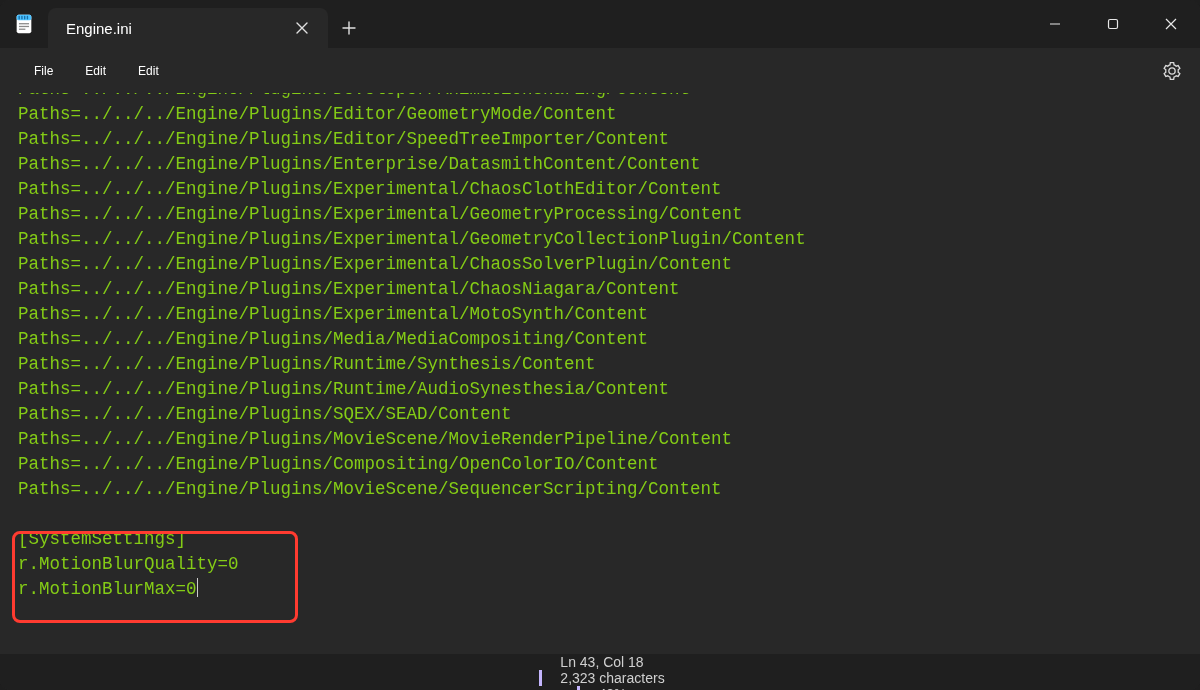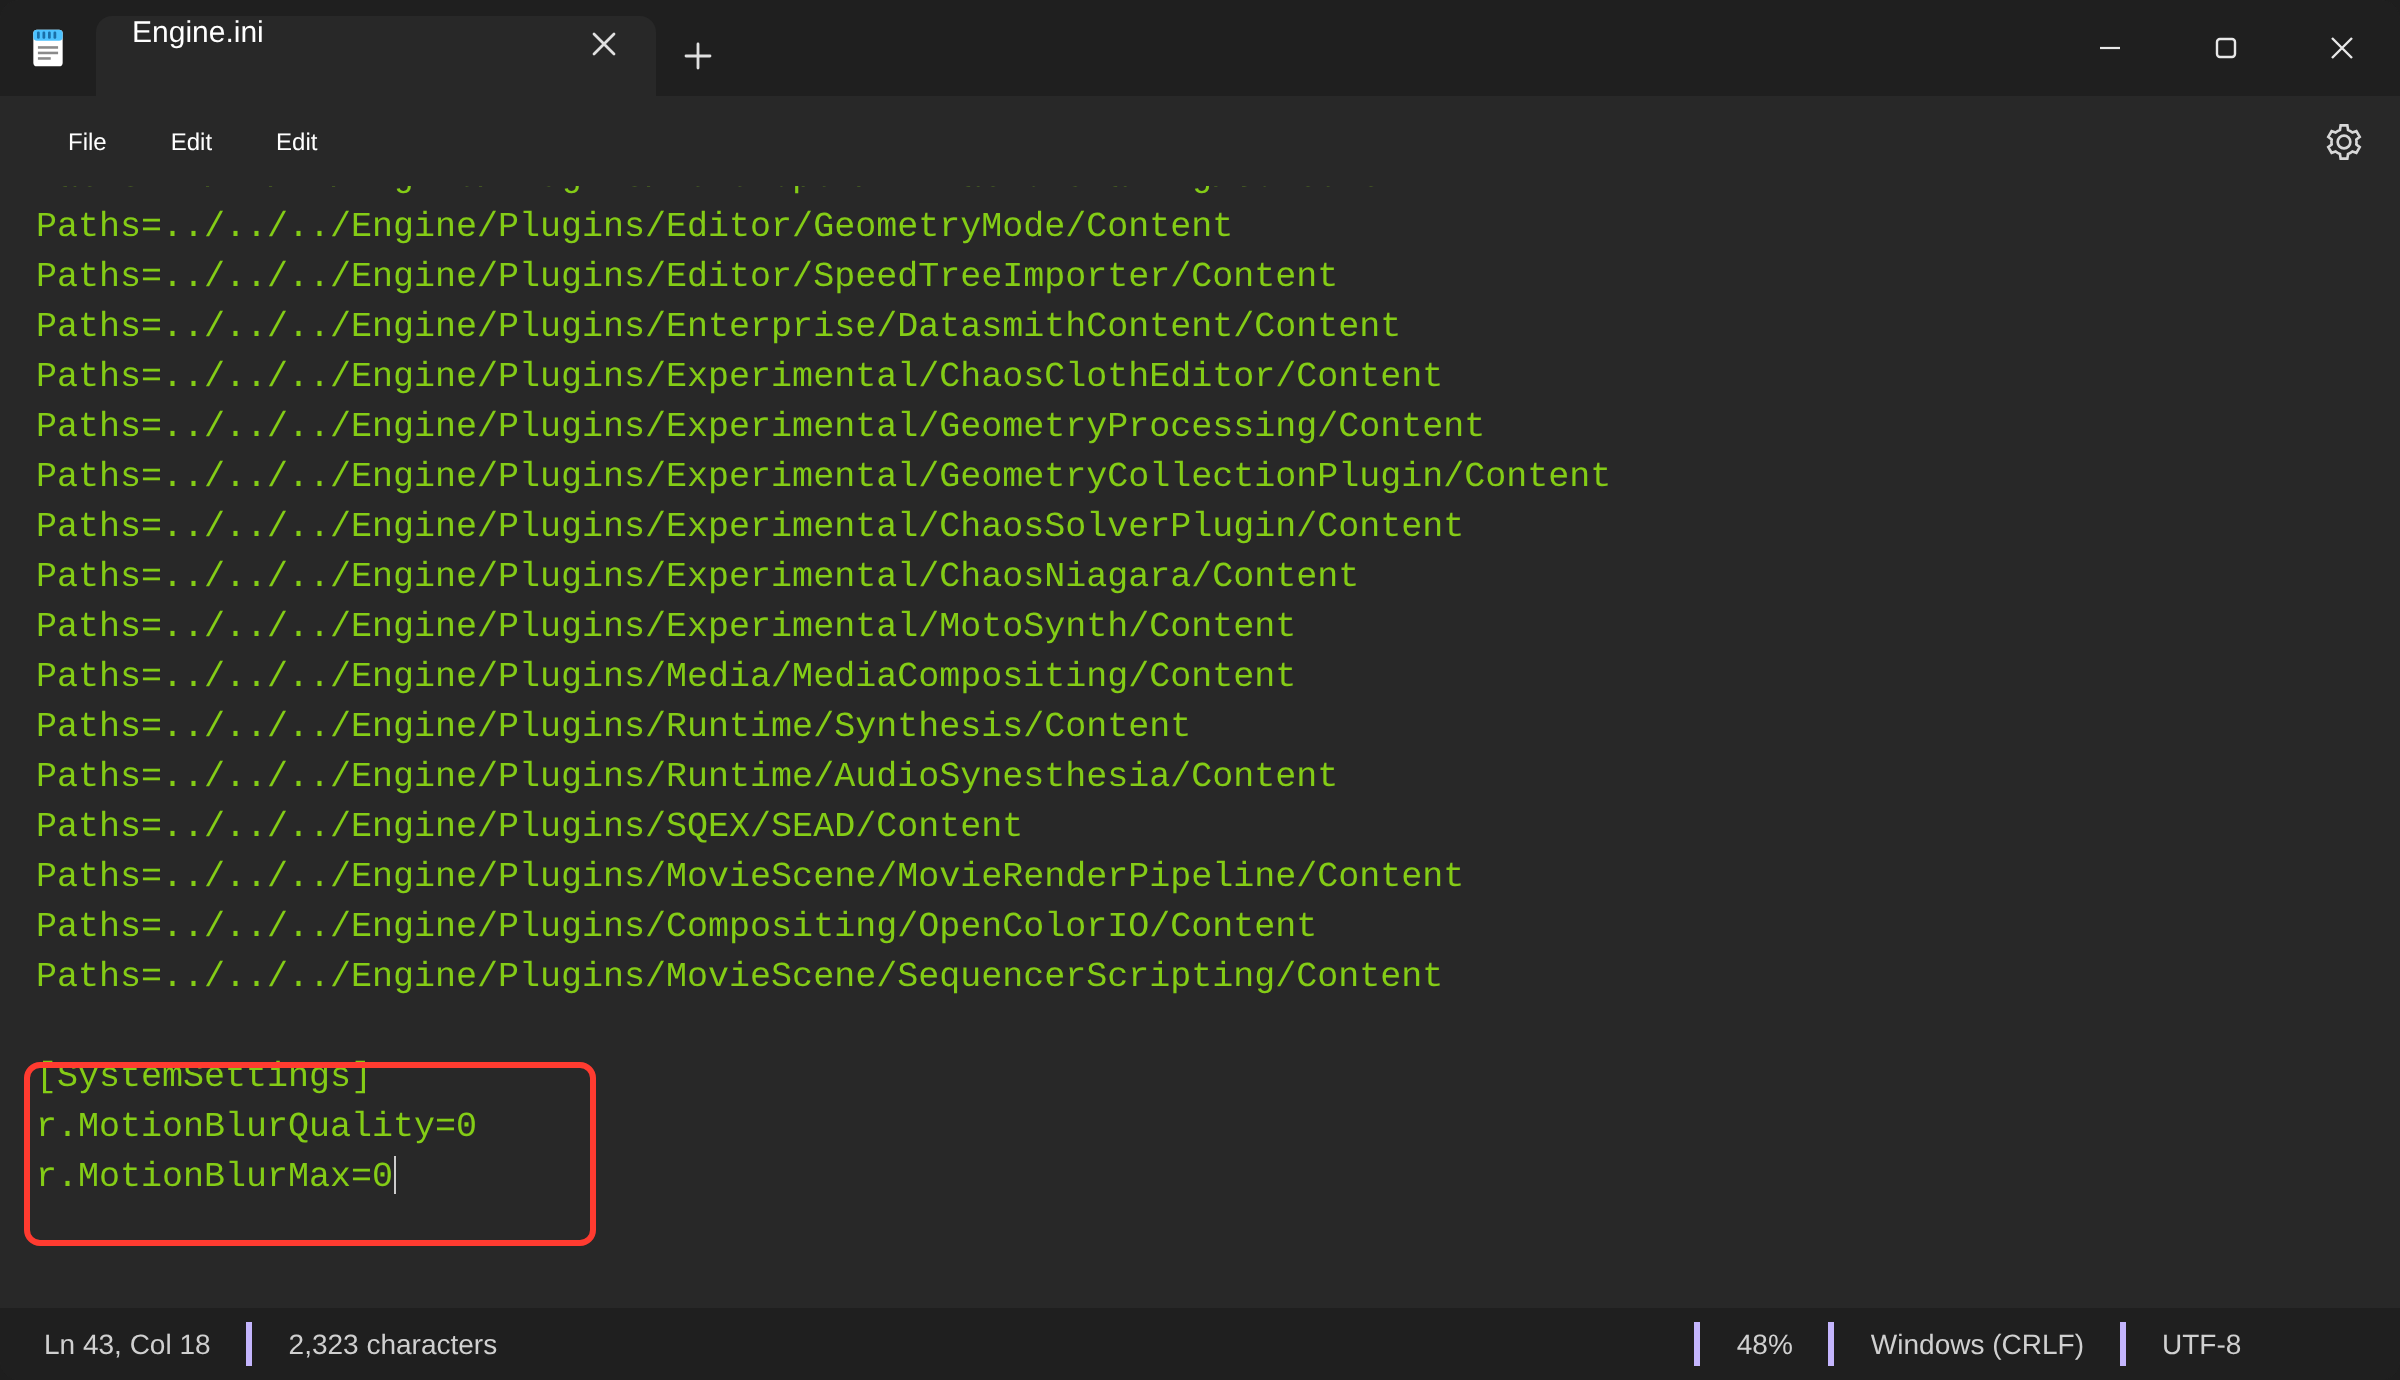--- a/index.html
+++ b/index.html
@@ -25,21 +25,21 @@
   }
   .notepad-svg { width: 22px; height: 22px; }
   .tab {
     margin-top: 8px;
     height: 40px;
     min-width: 280px;
     background: #282828;
     border-top-left-radius: 8px;
     border-top-right-radius: 8px;
     display: flex;
-    align-items: flex-start;
+    align-items: center;
     padding: 0 12px 0 18px;
     color: #ffffff;
     font-size: 15px;
     position: relative;
   }
   .tab .tab-title { flex: 1; }
   .tab .tab-close {
     width: 28px; height: 28px;
     display:flex;align-items:center;justify-content:center;
     border-radius:4px;
@@ -119,20 +119,21 @@
   }
   
   .statusbar {
     height: 36px;
     background: #1f1f1f;
     display:flex;
     align-items:center;
     color:#d0d0d0;
     font-size:14px;
     padding: 0 0 0 22px;
+    flex-direction: column;
   }
   .status-cell {
     padding: 0 18px;
     height: 22px;
     display:flex;align-items:center;
     border-left:3px solid #c4b5fd;
   }
   .status-cell.first { border-left:none; padding-left:0; }
   .status-spacer { flex:1; }
 </style>

